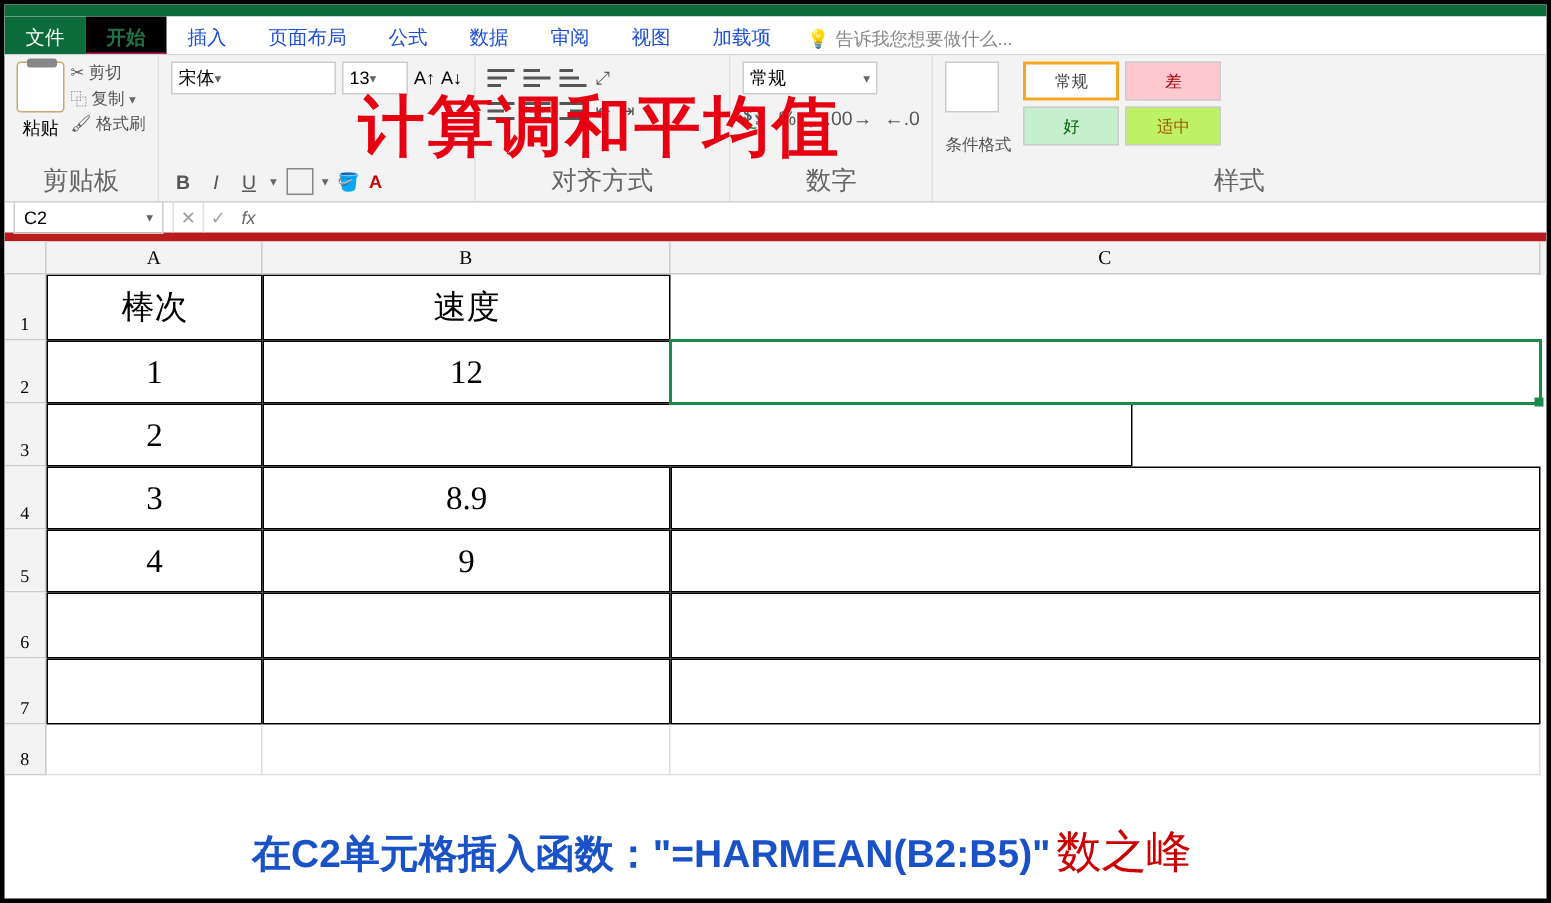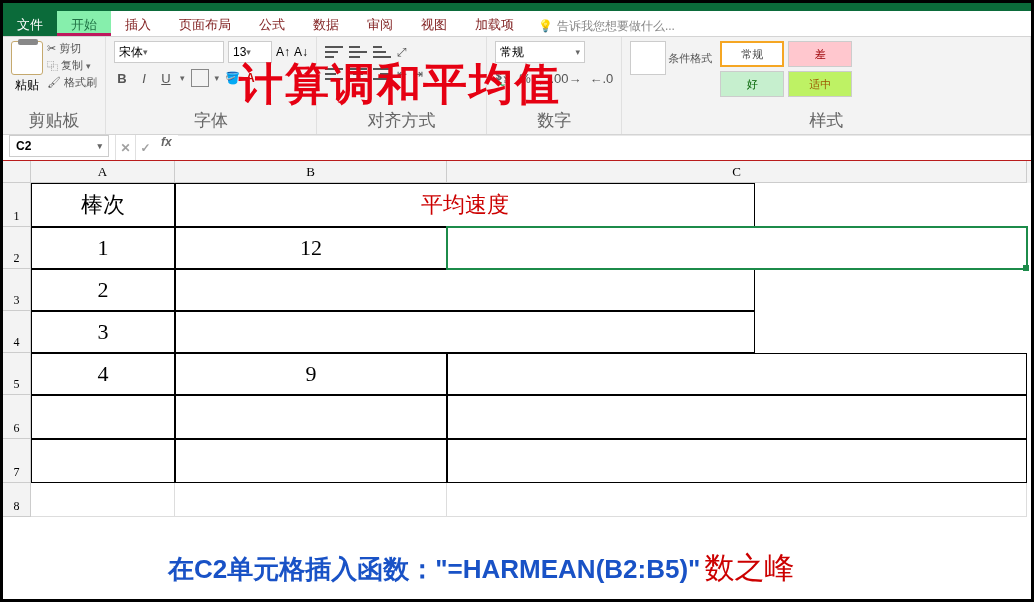--- a/index.html
+++ b/index.html
@@ -1,21 +1,21 @@
 <!DOCTYPE html>
 <html><head>
 <meta charset="utf-8">
 <style>
 * { box-sizing: border-box; margin: 0; padding: 0; }
 body { font-family: "Microsoft YaHei", SimSun, Arial, sans-serif; font-size: 12px; background: #fff; width: 1034px; height: 602px; overflow: hidden; position: relative; border: 3px solid #000; }
 .titlebar { background: #0b6b3a; height: 8px; }
 .menubar { background: #fff; height: 26px; display: flex; align-items: stretch; border-bottom: 1px solid #d4d4d4; }
-.menu-item { padding: 5px 14px 0; color: #7f1d1d; font-size: 13px; cursor: pointer; }
+.menu-item { padding: 5px 14px 0; color: #1d4ed8; font-size: 13px; cursor: pointer; }
 .menu-item.file { background: #0b6b3a; color: #fff; }
-.menu-item.active { background: #86efac; color: #217346; border-bottom: 3px solid #be185d; }
+.menu-item.active { background: #000000; color: #217346; border-bottom: 1px solid #be185d; font-weight: bold; }
 .tell-me { color: #888; padding: 5px 10px 0; display: flex; align-items: center; gap: 4px; }
 .ribbon { background: #f3f3f3; height: 98px; display: flex; border-bottom: 1px solid #d4d4d4; position: relative; }
 .ribbon-group { border-right: 1px solid #e0e0e0; padding: 4px 8px 2px; display: flex; flex-direction: column; justify-content: space-between; }
 .ribbon-group-label { text-align: center; color: #666; font-size: 17px; margin-top: auto; padding-top: 2px; }
 .clipboard-rows { display: flex; gap: 4px; }
 .paste-col { display: flex; flex-direction: column; align-items: center; gap: 2px; }
 .paste-icon { width: 32px; height: 34px; background: linear-gradient(#fff,#fff); border: 1px solid #c5a96e; border-radius: 3px; position: relative; }
 .paste-icon::before { content:""; position:absolute; top:-3px; left:6px; width:20px; height:6px; background:#888; border-radius:2px; }
 .clip-btns { display:flex; flex-direction:column; gap:2px; font-size:11px; color:#555; }
 .clip-btn { display:flex; align-items:center; gap:3px; }
@@ -26,26 +26,26 @@
 .font-row2 { display:flex; gap:6px; align-items:center; height:22px; margin-top:4px; color:#555; }
 .biu { font-size:13px; width:16px; text-align:center; }
 .border-btn { width:18px; height:18px; border:1px solid #888; display:inline-block; }
 .align-group { min-width: 170px; }
 .align-row { display:flex; gap:6px; height:22px; align-items:center; color:#555; }
 .align-ic { width:18px; height:14px; display:inline-flex; flex-direction:column; justify-content:space-around; }
 .al-line { height:2px; background:#555; }
 .num-group { min-width:110px; }
 .num-sel { border:1px solid #ccc; background:#fff; width:90px; height:22px; padding:0 4px; display:flex; align-items:center; justify-content:space-between; }
 .num-row { display:flex; gap:8px; align-items:center; margin-top:4px; color:#555; font-size:13px; height:22px; }
-.style-col { display:flex; align-items:center; gap:2px; font-size:11px; color:#555; }
+.style-col { display:flex; flex-direction:column; align-items:flex-start; gap:14px; font-size:11px; color:#555; }
 .style-ic { width:36px; height:34px; border:1px solid #ccc; background:#fff; }
 .sb { width:64px; height:26px; border:1px solid #ccc; background:#fff; display:flex; align-items:center; justify-content:center; font-size:11px; color:#444; }
 .sb.sel { border:2px solid #f5a623; }
 .ovl-title { position:absolute; top:52px; left:236px; font-size:44px; font-weight:900; color:#e60012; letter-spacing:2px; pointer-events:none; z-index:5; font-family:"Microsoft YaHei",SimHei,sans-serif; }
-.fxbar { height:26px; display:flex; align-items:flex-start; border-bottom:1px solid #b91c1c; background:#fff;font-weight:bold; }
+.fxbar { height:26px; display:flex; align-items:center; border-bottom:6px solid #b91c1c; background:#fff; }
 .namebox { width:100px; height:22px; border:1px solid #ccc; margin:0 6px; padding:0 6px; display:flex; align-items:center; justify-content:space-between; font-size:12px; }
 .fx-btn { width:20px; text-align:center; color:#888; border-left:1px solid #e0e0e0; height:100%; display:flex; align-items:center; justify-content:center; }
 .fx-btn.x { color:#a0a0a0; }
 .fx-btn.chk { color:#a0a0a0; }
 .fx-lbl { font-style:italic; color:#666; padding:0 6px; }
 .fx-input { flex:1; height:22px; border-top:1px solid #e8e8e8; padding:0 6px; }
 .grid-area { position:relative; }
 .col-hdrs { display:flex; height:22px; background:#f3f3f3; }
 .row-hdr-col { width:28px; border-right:1px solid #ccc; border-bottom:1px solid #ccc; background:#f3f3f3; }
 .col-hdr { border-right:1px solid #ccc; border-bottom:1px solid #ccc; display:flex; align-items:center; justify-content:center; font-family:"Times New Roman",serif; font-size:13px; }
@@ -127,21 +127,20 @@
     <div class="font-row2">
       <span class="biu" style="font-weight:bold">B</span>
       <span class="biu" style="font-style:italic">I</span>
       <span class="biu" style="text-decoration:underline">U</span>
       <span class="dd-arr">▾</span>
       <span class="border-btn"></span>
       <span class="dd-arr">▾</span>
       <span style="position:relative;">🪣</span>
       <span style="color:#c00;font-weight:bold;">A</span>
     </div>
-    <div class="ribbon-group-label">字体</div>
   </div>
 
   <div class="ribbon-group align-group">
     <div class="align-row">
       <span class="align-ic">
           <span class="al-line"></span>
           <span class="al-line" style="width:70%"></span>
           <span class="al-line" style="width:50%"></span>
         </span>
       <span class="align-ic">
@@ -227,36 +226,37 @@
   <div class="col-hdrs">
     <div class="row-hdr-col"></div>
     <div class="col-hdr cA">A</div>
     <div class="col-hdr cB">B</div>
     <div class="col-hdr cC">C</div>
   </div>
   <div class="grid-body">
     <div class="grow r1">
       <div class="row-hdr">1</div>
       <div class="cell cA hdr">棒次</div>
-      <div class="cell cC red">平均速度</div>
+      <div class="cell cB hdr">速度</div>
     </div>
     <div class="grow r2">
       <div class="row-hdr">2</div>
       <div class="cell cA">1</div>
       <div class="cell cB">12</div>
       <div class="cell cC selected"></div>
     </div>
     <div class="grow r3">
       <div class="row-hdr">3</div>
       <div class="cell cA">2</div>
       <div class="cell cC"></div>
     </div>
     <div class="grow r4">
       <div class="row-hdr">4</div>
       <div class="cell cA">3</div>
+      <div class="cell cB">8.9</div>
       <div class="cell cC"></div>
     </div>
     <div class="grow r5">
       <div class="row-hdr">5</div>
       <div class="cell cA">4</div>
       <div class="cell cB">9</div>
       <div class="cell cC"></div>
     </div>
     <div class="grow r6">
       <div class="row-hdr">6</div>

